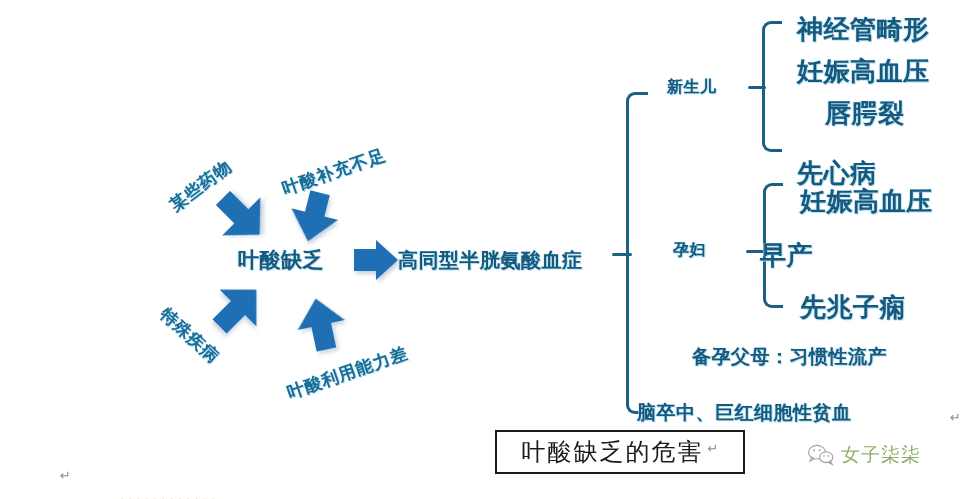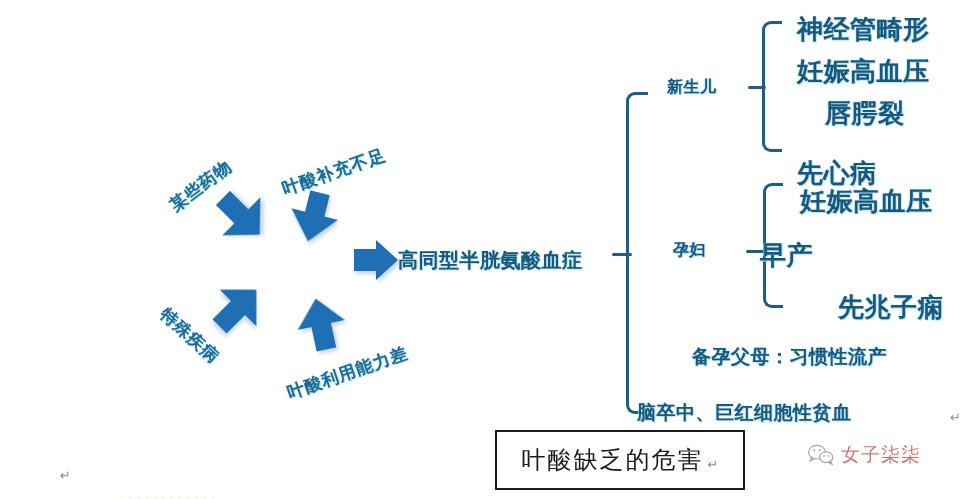--- a/index.html
+++ b/index.html
@@ -107,21 +107,21 @@
   .watermark {
     position: absolute;
     display: flex;
     align-items: center;
     gap: 7px;
     opacity: 0.62;
   }
   .wm-name {
     font-family: "DejaVu Sans", "Liberation Sans", sans-serif;
     font-size: 19px;
-    color: #b91c1c;
+    color: #4d7c0f;
     letter-spacing: 1px;
     white-space: nowrap;
   }
 
   
   .faint-strip {
     position: absolute;
     color: #e8a44a;
     font-size: 13px;
     opacity: 0.55;
@@ -167,20 +167,21 @@
   <div class="cause-label" style="left:288px; top:382px; transform: rotate(-19deg);">叶酸利用能力差</div>
 
   <div style="position:absolute; left:297px; top:298px; width:48px; height:52px;
               transform: rotate(-12deg); filter: drop-shadow(2px 3px 2px rgba(60,110,150,0.3));">
     <div style="position:absolute; left:14px; top:24px; width:20px; height:28px; background:#1f6fb5;"></div>
     <div style="position:absolute; left:0; top:0; width:0; height:0;
                 border-left:24px solid transparent; border-right:24px solid transparent;
                 border-bottom:27px solid #1f6fb5;"></div>
   </div>
 
+  <div class="dtext hub-text" style="left:238px; top:246px;">叶酸缺乏</div>
 
   <div style="position:absolute; left:354px; top:240px; width:44px; height:40px;
               filter: drop-shadow(2px 3px 2px rgba(60,110,150,0.3));">
     <div style="position:absolute; left:0; top:9px; width:26px; height:22px; background:#1f6fb5;"></div>
     <div style="position:absolute; left:22px; top:0; width:0; height:0;
                 border-top:20px solid transparent; border-bottom:20px solid transparent;
                 border-left:22px solid #1f6fb5;"></div>
   </div>
 
   <div class="dtext result-text" style="left:398px; top:247px;">高同型半胱氨酸血症</div>
@@ -199,29 +200,29 @@
   <div class="dtext leaf-text" style="left:797px; top:96px;margin-left:28px;">唇腭裂</div>
   <div class="dtext leaf-text" style="left:797px; top:136px;margin-top:20px;">先心病</div>
 
   <div class="dtext branch-head" style="left:673px; top:240px;">孕妇</div>
 
   <div class="bracket bracket-main" style="left:763px; top:183px; width:20px; height:125px;"></div>
   <div class="stub" style="left:746px; top:250px; width:20px;"></div>
 
   <div class="dtext leaf-text" style="left:800px; top:184px;">妊娠高血压</div>
   <div class="dtext leaf-text" style="left:760px; top:238px;">早产</div>
-  <div class="dtext leaf-text" style="left:800px; top:290px;margin-left:38px;">先兆子痫</div>
+  <div class="dtext leaf-text" style="left:800px; top:290px;">先兆子痫</div>
 
   <div class="dtext wide-text" style="left:692px; top:344px;">备孕父母：习惯性流产</div>
 
   <div class="dtext wide-text" style="left:637px; top:400px;">脑卒中、巨红细胞性贫血</div>
 
   <div class="pilcrow" style="left:950px; top:410px;">↵</div>
 
-  <div class="caption-box" style="left:495px; top:430px; width:250px; height:60px;">
+  <div class="caption-box" style="left:495px; top:430px; width:250px; height:44px;">
     <span class="caption-text">叶酸缺乏的危害</span>
     <span class="pilcrow" style="position:static; margin-left:4px; align-self:flex-end; margin-bottom:16px;">↵</span>
   </div>
 
   <div class="watermark" style="left:808px; top:442px;">
     <span style="display:inline-block; width:26px; height:22px; position:relative;">
       <svg width="26" height="22" viewBox="0 0 26 22" aria-hidden="true">
         <ellipse cx="9" cy="8.2" rx="8.4" ry="6.8" fill="none" stroke="#6e6e6e" stroke-width="1.2"></ellipse>
         <path d="M3.6 13.2 L2.0 17.2 L6.0 14.9 Z" fill="none" stroke="#6e6e6e" stroke-width="1.2"></path>
         <circle cx="6.2" cy="6.3" r="1.05" fill="#6e6e6e"></circle>

